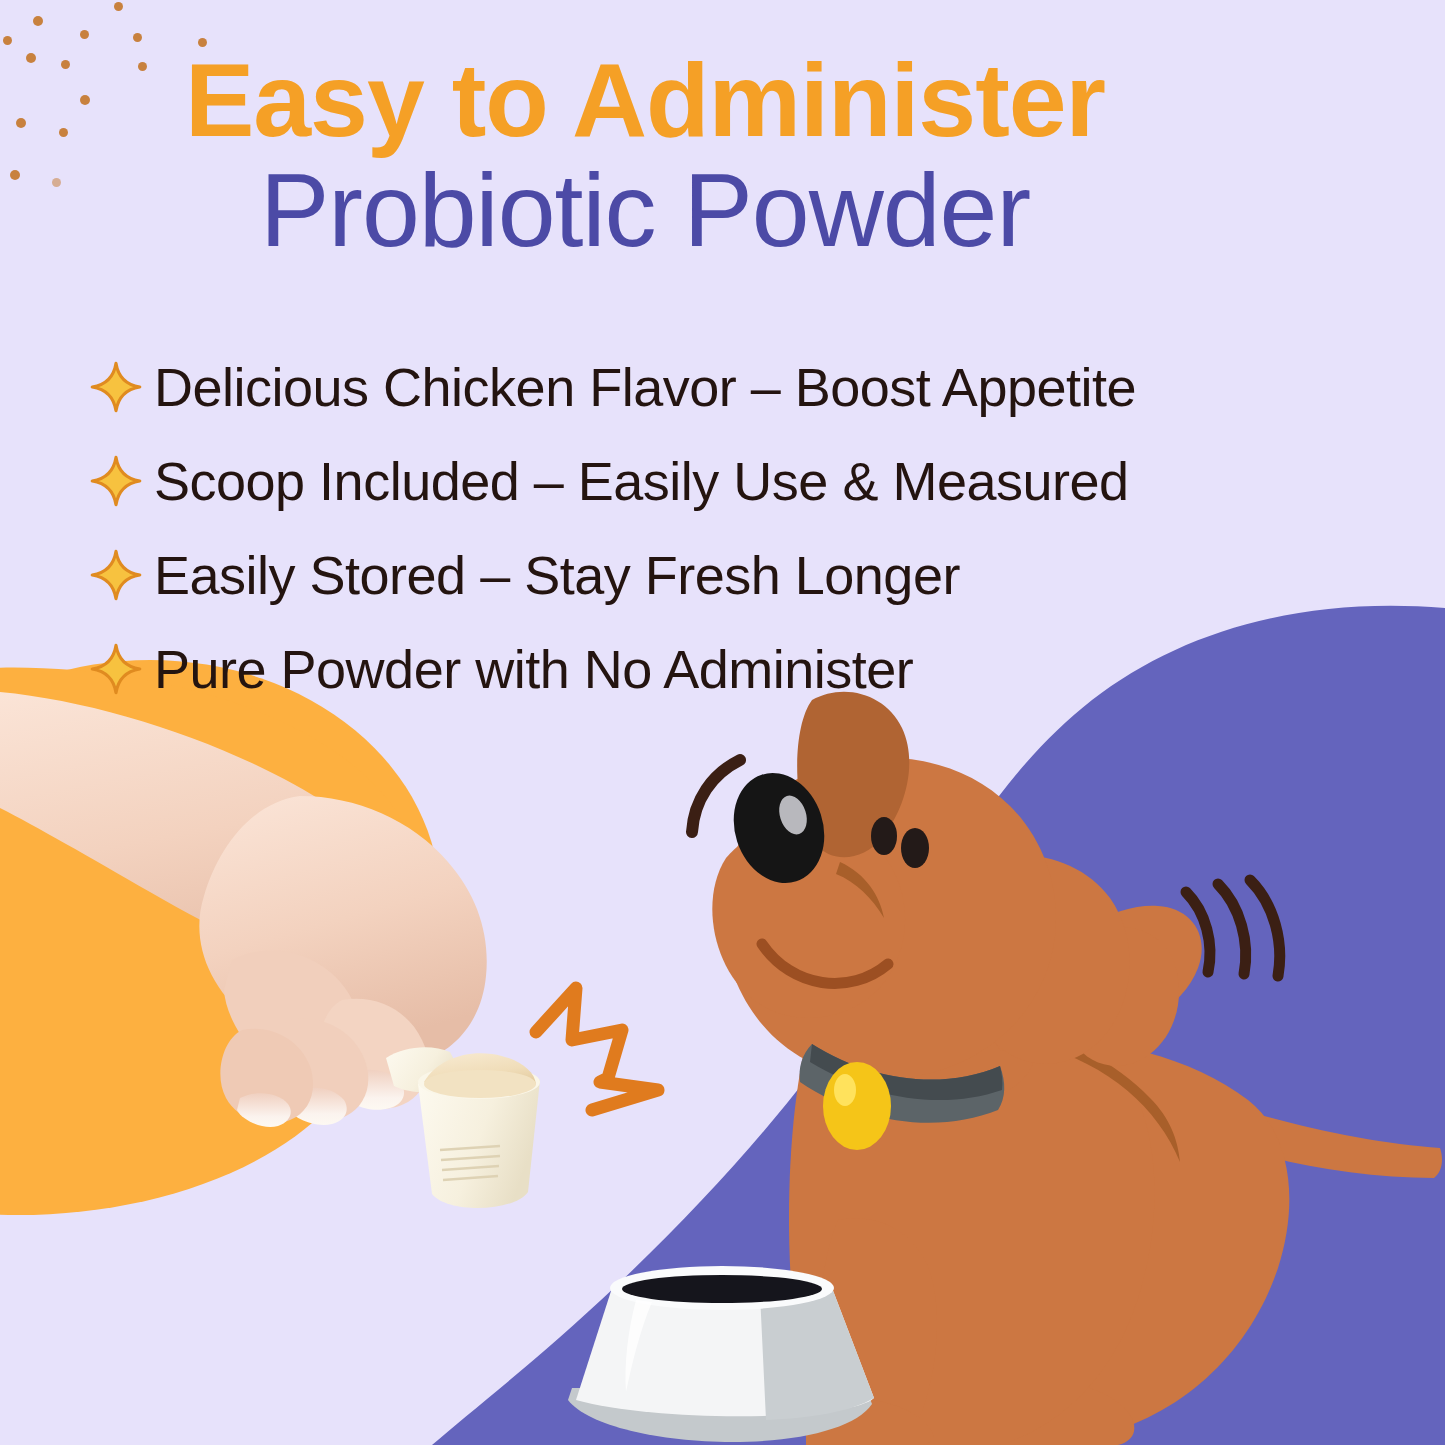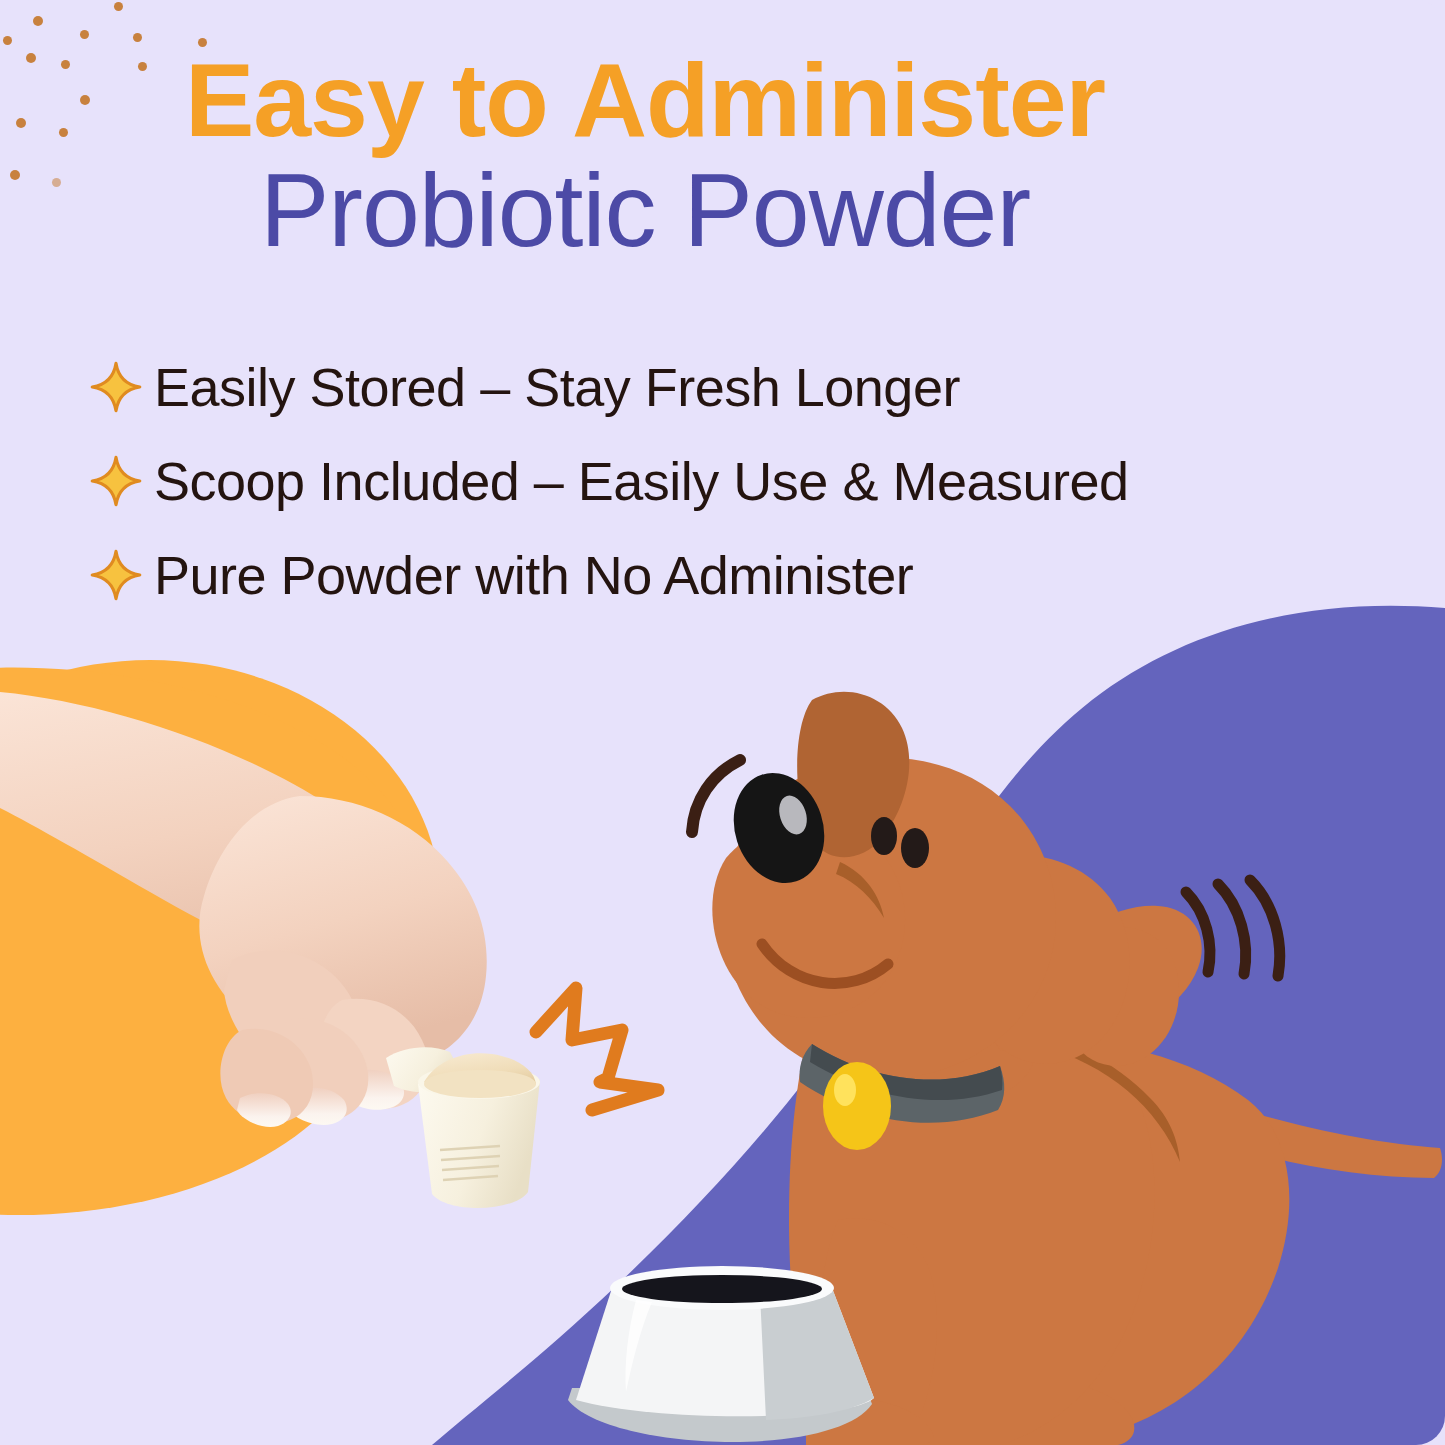--- a/index.html
+++ b/index.html
@@ -1,21 +1,21 @@
 <!DOCTYPE html>
 <html><head>
 <meta charset="utf-8">
 <style>
   html,body{margin:0;padding:0;}
   body{
     width:1445px;height:1445px;overflow:hidden;
     font-family:"Liberation Sans",sans-serif;
     background:#e7e2fb;
   }
-  #stage{position:relative;width:1445px;height:1445px;overflow:hidden;background:#e7e2fb;border-radius:29px;}
+  #stage{position:relative;width:1445px;height:1445px;overflow:hidden;background:#e7e2fb;}
 
   
   .artlayer{position:absolute;inset:0;width:1445px;height:1445px;}
 
   
   #confetti{position:absolute;left:0;top:0;width:300px;height:230px;}
   .dot{position:absolute;border-radius:50%;background:#c8813e;}
 
   
   .headline-wrap{position:absolute;left:0;top:48px;width:1290px;text-align:center;}
@@ -70,35 +70,42 @@
     <div class="dot" style="left:52px;top:178px;width:9px;height:9px;opacity:.55;"></div>
   </div>
 
   <div class="headline-wrap">
     <div class="h-line1">Easy to Administer</div>
     <div class="h-line2">Probiotic Powder</div>
   </div>
 
   <div class="bullets">
 
+    <div class="bullet-row">
+      <svg class="bullet-star" viewBox="0 0 40 40">
+        <path d="M20 3 C21.6 13.1 26.9 18.4 37 20 C26.9 21.6 21.6 26.9 20 37
+                 C18.4 26.9 13.1 21.6 3 20 C13.1 18.4 18.4 13.1 20 3 Z" fill="#f7c23f" stroke="#e08b20" stroke-width="2.2" stroke-linejoin="round"></path>
+      </svg>
+      <span class="bullet-text">Delicious Chicken Flavor – Boost Appetite</span>
+    </div>
+
+    <div class="bullet-row">
+      <svg class="bullet-star" viewBox="0 0 40 40">
+        <path d="M20 3 C21.6 13.1 26.9 18.4 37 20 C26.9 21.6 21.6 26.9 20 37
+                 C18.4 26.9 13.1 21.6 3 20 C13.1 18.4 18.4 13.1 20 3 Z" fill="#f7c23f" stroke="#e08b20" stroke-width="2.2" stroke-linejoin="round"></path>
+      </svg>
+      <span class="bullet-text">Scoop Included – Easily Use &amp; Measured</span>
+    </div>
 
     <div class="bullet-row">
       <svg class="bullet-star" viewBox="0 0 40 40">
         <path d="M20 3 C21.6 13.1 26.9 18.4 37 20 C26.9 21.6 21.6 26.9 20 37
                  C18.4 26.9 13.1 21.6 3 20 C13.1 18.4 18.4 13.1 20 3 Z" fill="#f7c23f" stroke="#e08b20" stroke-width="2.2" stroke-linejoin="round"></path>
       </svg>
       <span class="bullet-text">Easily Stored – Stay Fresh Longer</span>
-    </div>
-
-    <div class="bullet-row">
-      <svg class="bullet-star" viewBox="0 0 40 40">
-        <path d="M20 3 C21.6 13.1 26.9 18.4 37 20 C26.9 21.6 21.6 26.9 20 37
-                 C18.4 26.9 13.1 21.6 3 20 C13.1 18.4 18.4 13.1 20 3 Z" fill="#f7c23f" stroke="#e08b20" stroke-width="2.2" stroke-linejoin="round"></path>
-      </svg>
-      <span class="bullet-text">Scoop Included – Easily Use &amp; Measured</span>
     </div>
 
     <div class="bullet-row">
       <svg class="bullet-star" viewBox="0 0 40 40">
         <path d="M20 3 C21.6 13.1 26.9 18.4 37 20 C26.9 21.6 21.6 26.9 20 37
                  C18.4 26.9 13.1 21.6 3 20 C13.1 18.4 18.4 13.1 20 3 Z" fill="#f7c23f" stroke="#e08b20" stroke-width="2.2" stroke-linejoin="round"></path>
       </svg>
       <span class="bullet-text">Pure Powder with No Administer</span>
     </div>
 

